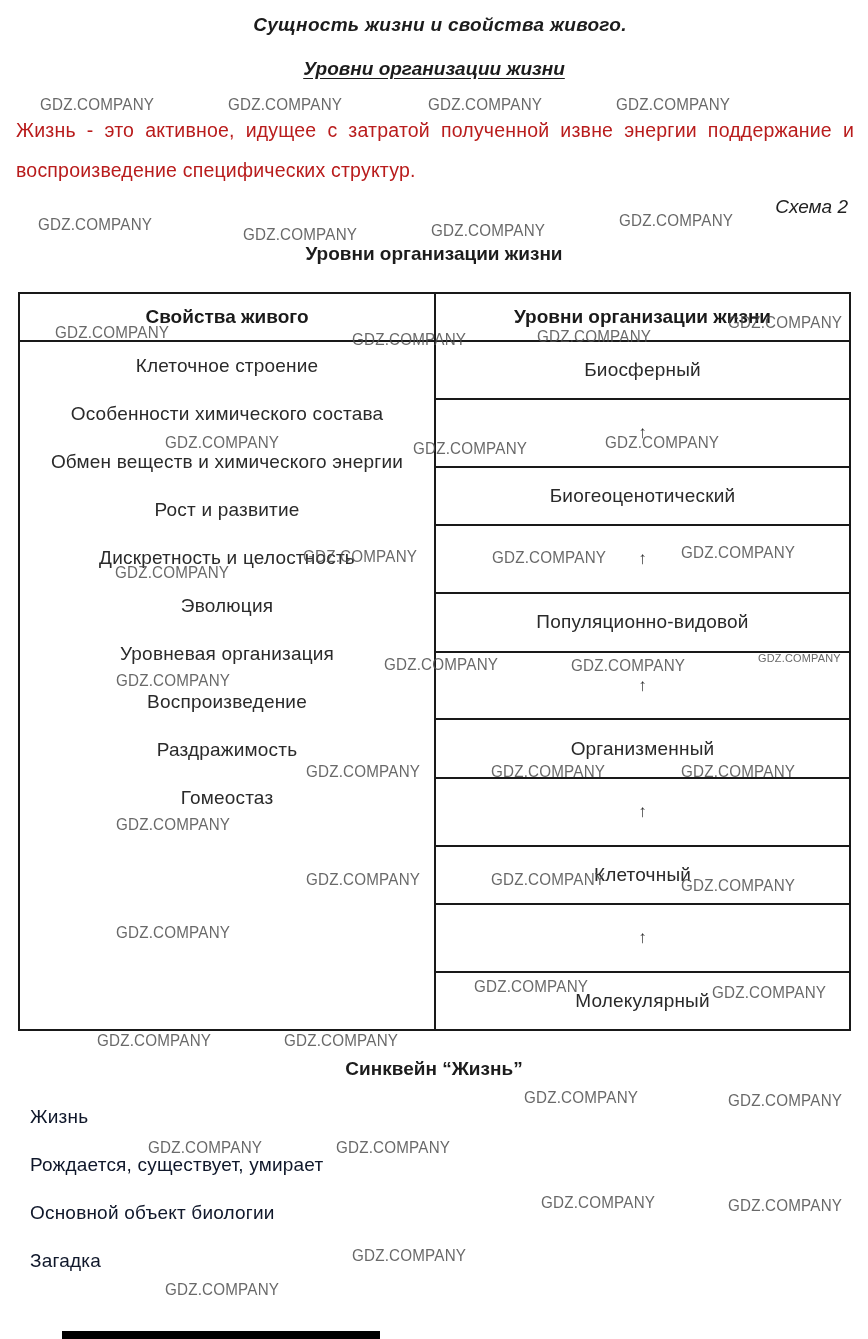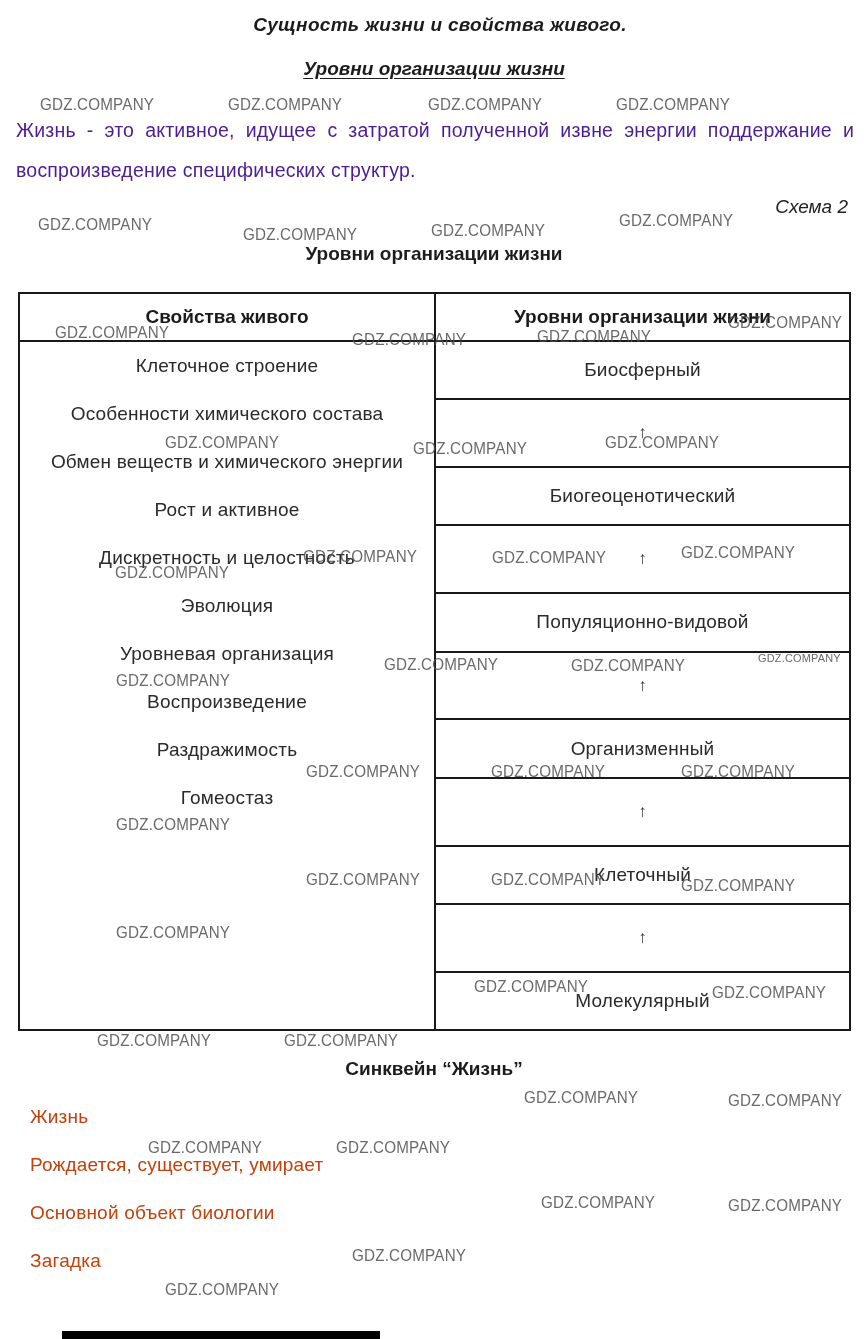--- a/index.html
+++ b/index.html
@@ -35,21 +35,21 @@
     text-align: center; font-size: 19px; font-weight: bold; font-style: italic;
     letter-spacing: 0.3px;
   }
   .subtitle {
     position: absolute; top: 58px; left: 0; right: 0;
     text-align: center; font-size: 19px; font-weight: bold; font-style: italic;
     text-decoration: underline; text-underline-offset: 3px;
   }
   .definition {
     position: absolute; top: 110px; left: 16px; width: 838px;
-    font-size: 19.5px; line-height: 40px; text-align: justify; color: #4c1d95;
+    font-size: 19.5px; line-height: 40px; text-align: justify; color: #b91c1c;
     letter-spacing: 0.2px;
   }
   .schema-label {
     position: absolute; top: 196px; right: 20px;
     font-size: 19px; font-style: italic; color: #222;
   }
   .table-title {
     position: absolute; top: 243px; left: 0; right: 0;
     text-align: center; font-size: 19px; font-weight: bold;
   }
@@ -96,21 +96,21 @@
   }
 
   
   .cinquain-title {
     position: absolute; top: 1058px; left: 0; right: 0;
     text-align: center; font-size: 19px; font-weight: bold;
   }
   .cinquain-lines { position: absolute; top: 1093px; left: 30px; right: 30px; }
   .cinquain-line {
     height: 48px; display: flex; align-items: center;
-    font-size: 19px; color: #c2410c; letter-spacing: 0.2px;
+    font-size: 19px; color: #0f172a; letter-spacing: 0.2px;
   }
 
   .scan-bar {
     position: absolute; left: 62px; top: 1331px;
     width: 318px; height: 8px; background: #000;
   }
 </style>
 </head>
 <body>
 
@@ -168,21 +168,21 @@
   <div class="schema-label">Схема 2</div>
   <div class="table-title">Уровни организации жизни</div>
 
   <div class="schema-table">
     <div class="col-left">
       <div class="cell-header">Свойства живого</div>
       <div class="properties-list">
           <div class="property-line">Клеточное строение</div>
           <div class="property-line">Особенности химического состава</div>
           <div class="property-line">Обмен веществ и химического энергии</div>
-          <div class="property-line">Рост и активное</div>
+          <div class="property-line">Рост и развитие</div>
           <div class="property-line">Дискретность и целостность</div>
           <div class="property-line">Эволюция</div>
           <div class="property-line">Уровневая организация</div>
           <div class="property-line">Воспроизведение</div>
           <div class="property-line">Раздражимость</div>
           <div class="property-line">Гомеостаз</div>
         </div>
     </div>
     <div class="col-right">
       <div class="cell-header">Уровни организации жизни</div>

